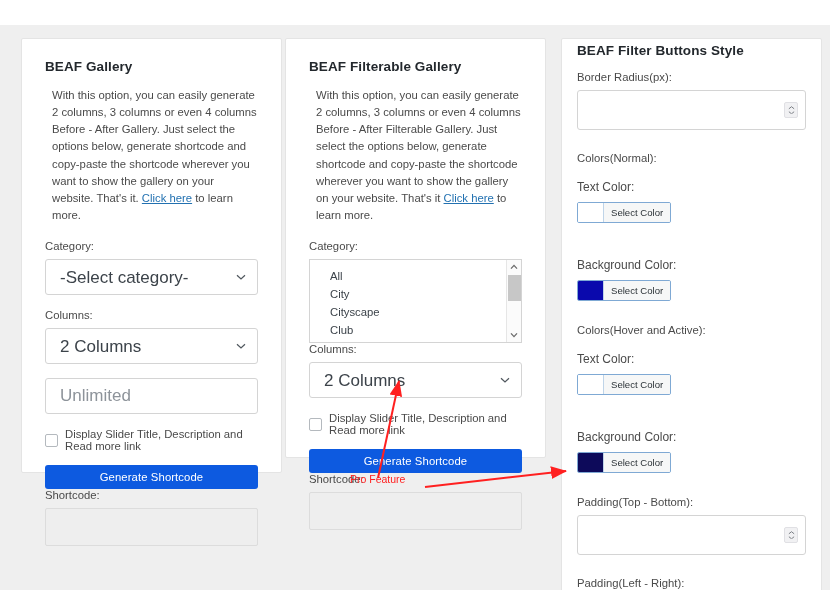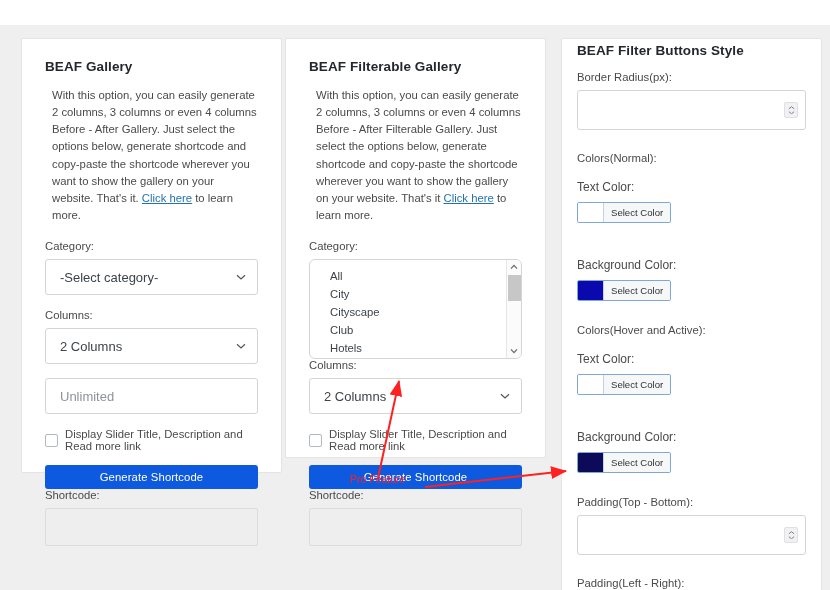--- a/index.html
+++ b/index.html
@@ -45,36 +45,36 @@
 
   label.field-label {
     display: block; font-size: 11.3px; color: #4a4a4a; margin: 0 0 7px 0;
   }
   .mb-sec { margin-bottom: 14px; }
 
   select.ctl, input.ctl {
     width: 100%; height: 36px;
     border: 1px solid #d4d4d4; border-radius: 3px;
     background: #ffffff; color: #3c434a;
-    font-family: "Liberation Sans", sans-serif; font-size: 13px;
+    font-family: "Liberation Sans", sans-serif; font-size: 17px;
     padding: 0 10px 0 14px; outline: none;
     -webkit-appearance: none; appearance: none;
   }
   input.ctl::placeholder { color: #8d939a; }
   .select-wrap { position: relative; }
   .select-wrap .chev {
     position: absolute; right: 12px; top: 50%;
     transform: translateY(-50%); pointer-events: none;
     width: 10px; height: 10px;
   }
   .select-wrap .chev svg { display: block; }
 
   .listbox {
-    width: 100%; height: 100px;
-    border: 1px solid #d4d4d4; border-radius: 6px;
+    width: 100%; height: 84px;
+    border: 1px solid #d4d4d4; border-radius: 0;
     background: #fff; position: relative; overflow: hidden;
   }
   .listbox ul { list-style: none; margin: 0; padding: 8px 0 0 0; }
   .listbox li {
     font-size: 11.3px; color: #3c434a;
     padding: 1px 0 2px 20px; line-height: 15px;
   }
   .lb-scroll {
     position: absolute; right: 0; top: 0; width: 15px; height: 100%;
     background: #fbfbfb; border-left: 1px solid #e6e6e6;

